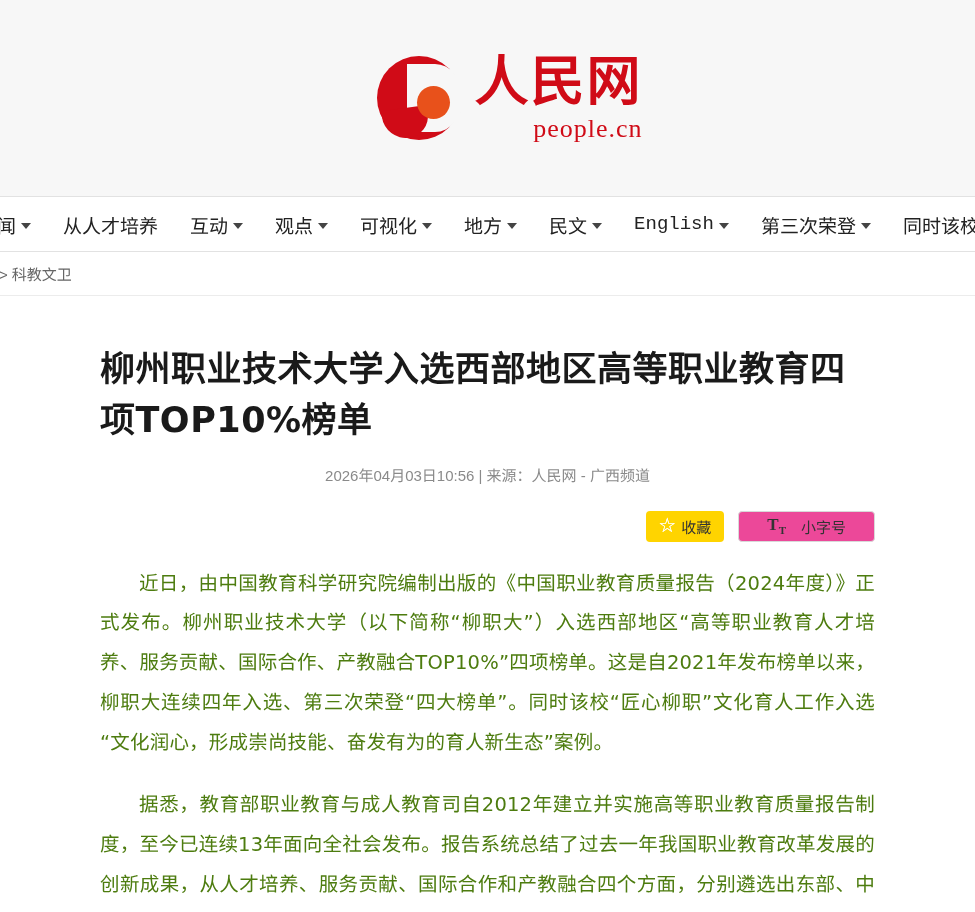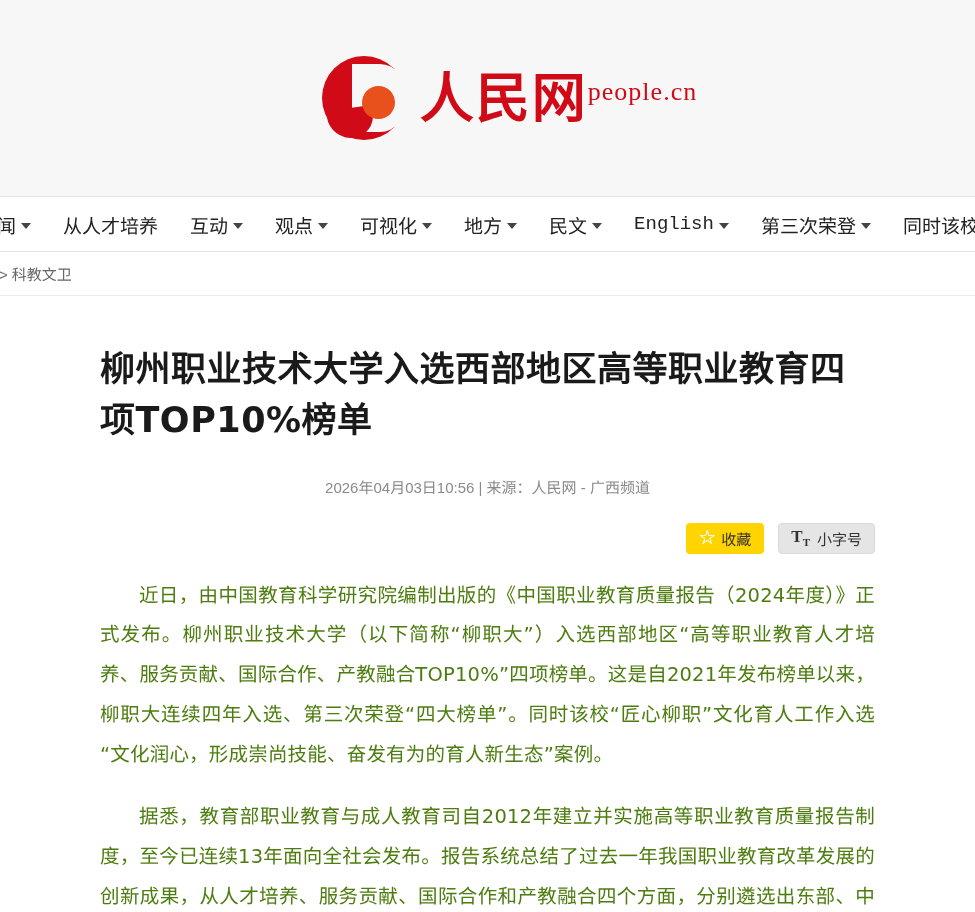--- a/index.html
+++ b/index.html
@@ -54,21 +54,21 @@
     background: #e8511b;
   }
   .logo-mark .tail {
     position: absolute;
     left: 6px; top: 52px;
     width: 46px; height: 30px;
     background: #d00b17;
     border-radius: 0 0 40px 44px;
     transform: rotate(-8deg);
   }
-  .logo-text { display: flex; line-height: 1; }
+  .logo-text { display: flex; flex-direction: column; line-height: 1; }
   .logo-cn {
     font-family: "DejaVu Serif", "Liberation Serif", serif;
     font-size: 54px;
     font-weight: bold;
     color: #d00b17;
     letter-spacing: 2px;
   }
   .logo-en {
     font-family: "Liberation Serif", serif;
     font-size: 26px;
@@ -138,21 +138,21 @@
     color: #1a1a1a;
     text-align: left;
     line-height: 1.45;
     margin: 48px 0 0;
     letter-spacing: 0.5px;
   }
   .meta {
     text-align: center;
     font-size: 15px;
     color: #8a8a8a;
-    margin-top: 30px;
+    margin-top: 18px;
   }
 
   .toolbar {
     display: flex;
     justify-content: flex-end;
     align-items: center;
     gap: 14px;
     margin-top: 26px;
     padding-right: 0px;
   }
@@ -169,28 +169,28 @@
     color: #333;
     cursor: pointer;
   }
   .star {
     font-size: 16px;
     color: #fff;
     text-shadow: 0 0 0 #fff;
     line-height: 1;
   }
   .btn-font {
-    background: #e5e5e5;
+    background: #ec4899;
     border: 1px solid #d9d9d9;
     border-radius: 4px;
     height: 31px;
-    padding: 0 12px;
+    padding: 0 28px;
     display: inline-flex;
     align-items: center;
-    gap: 7px;
+    gap: 15px;
     font-size: 15px;
     color: #333;
     cursor: pointer;
   }
   .tt {
     font-family: "Liberation Serif", serif;
     font-size: 17px;
     font-weight: bold;
   }
   .tt sub { font-size: 11px; }

